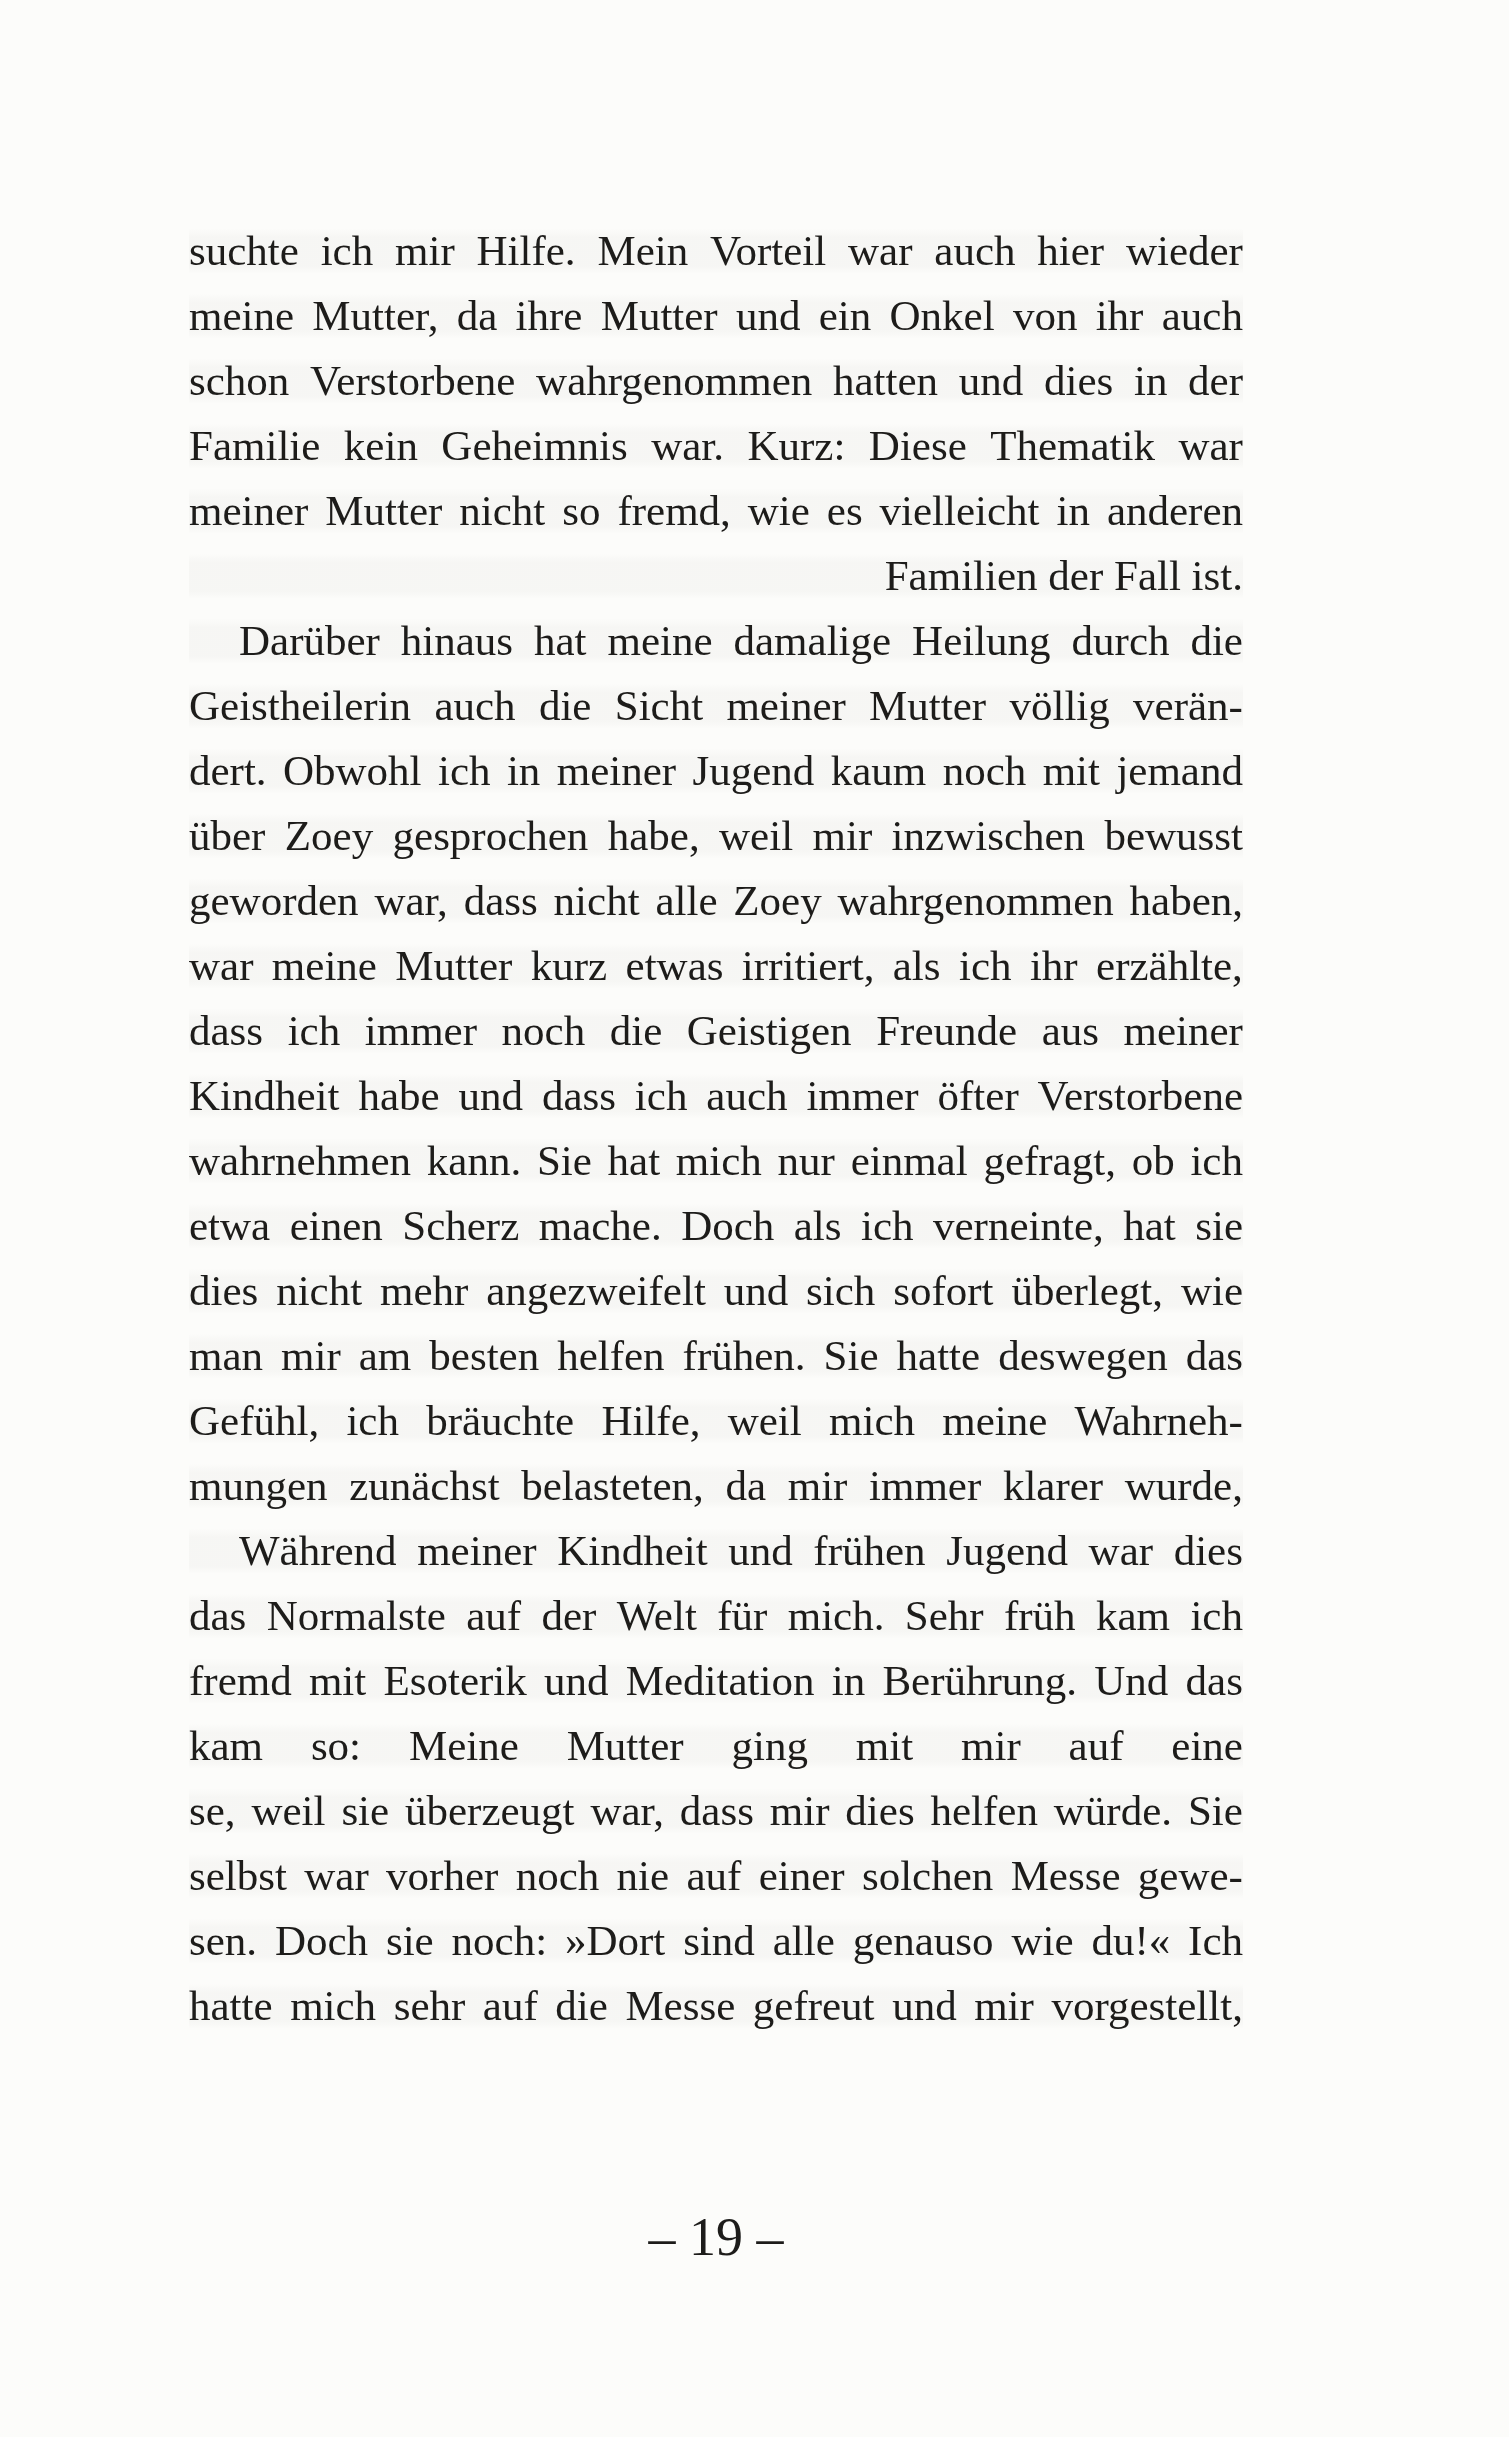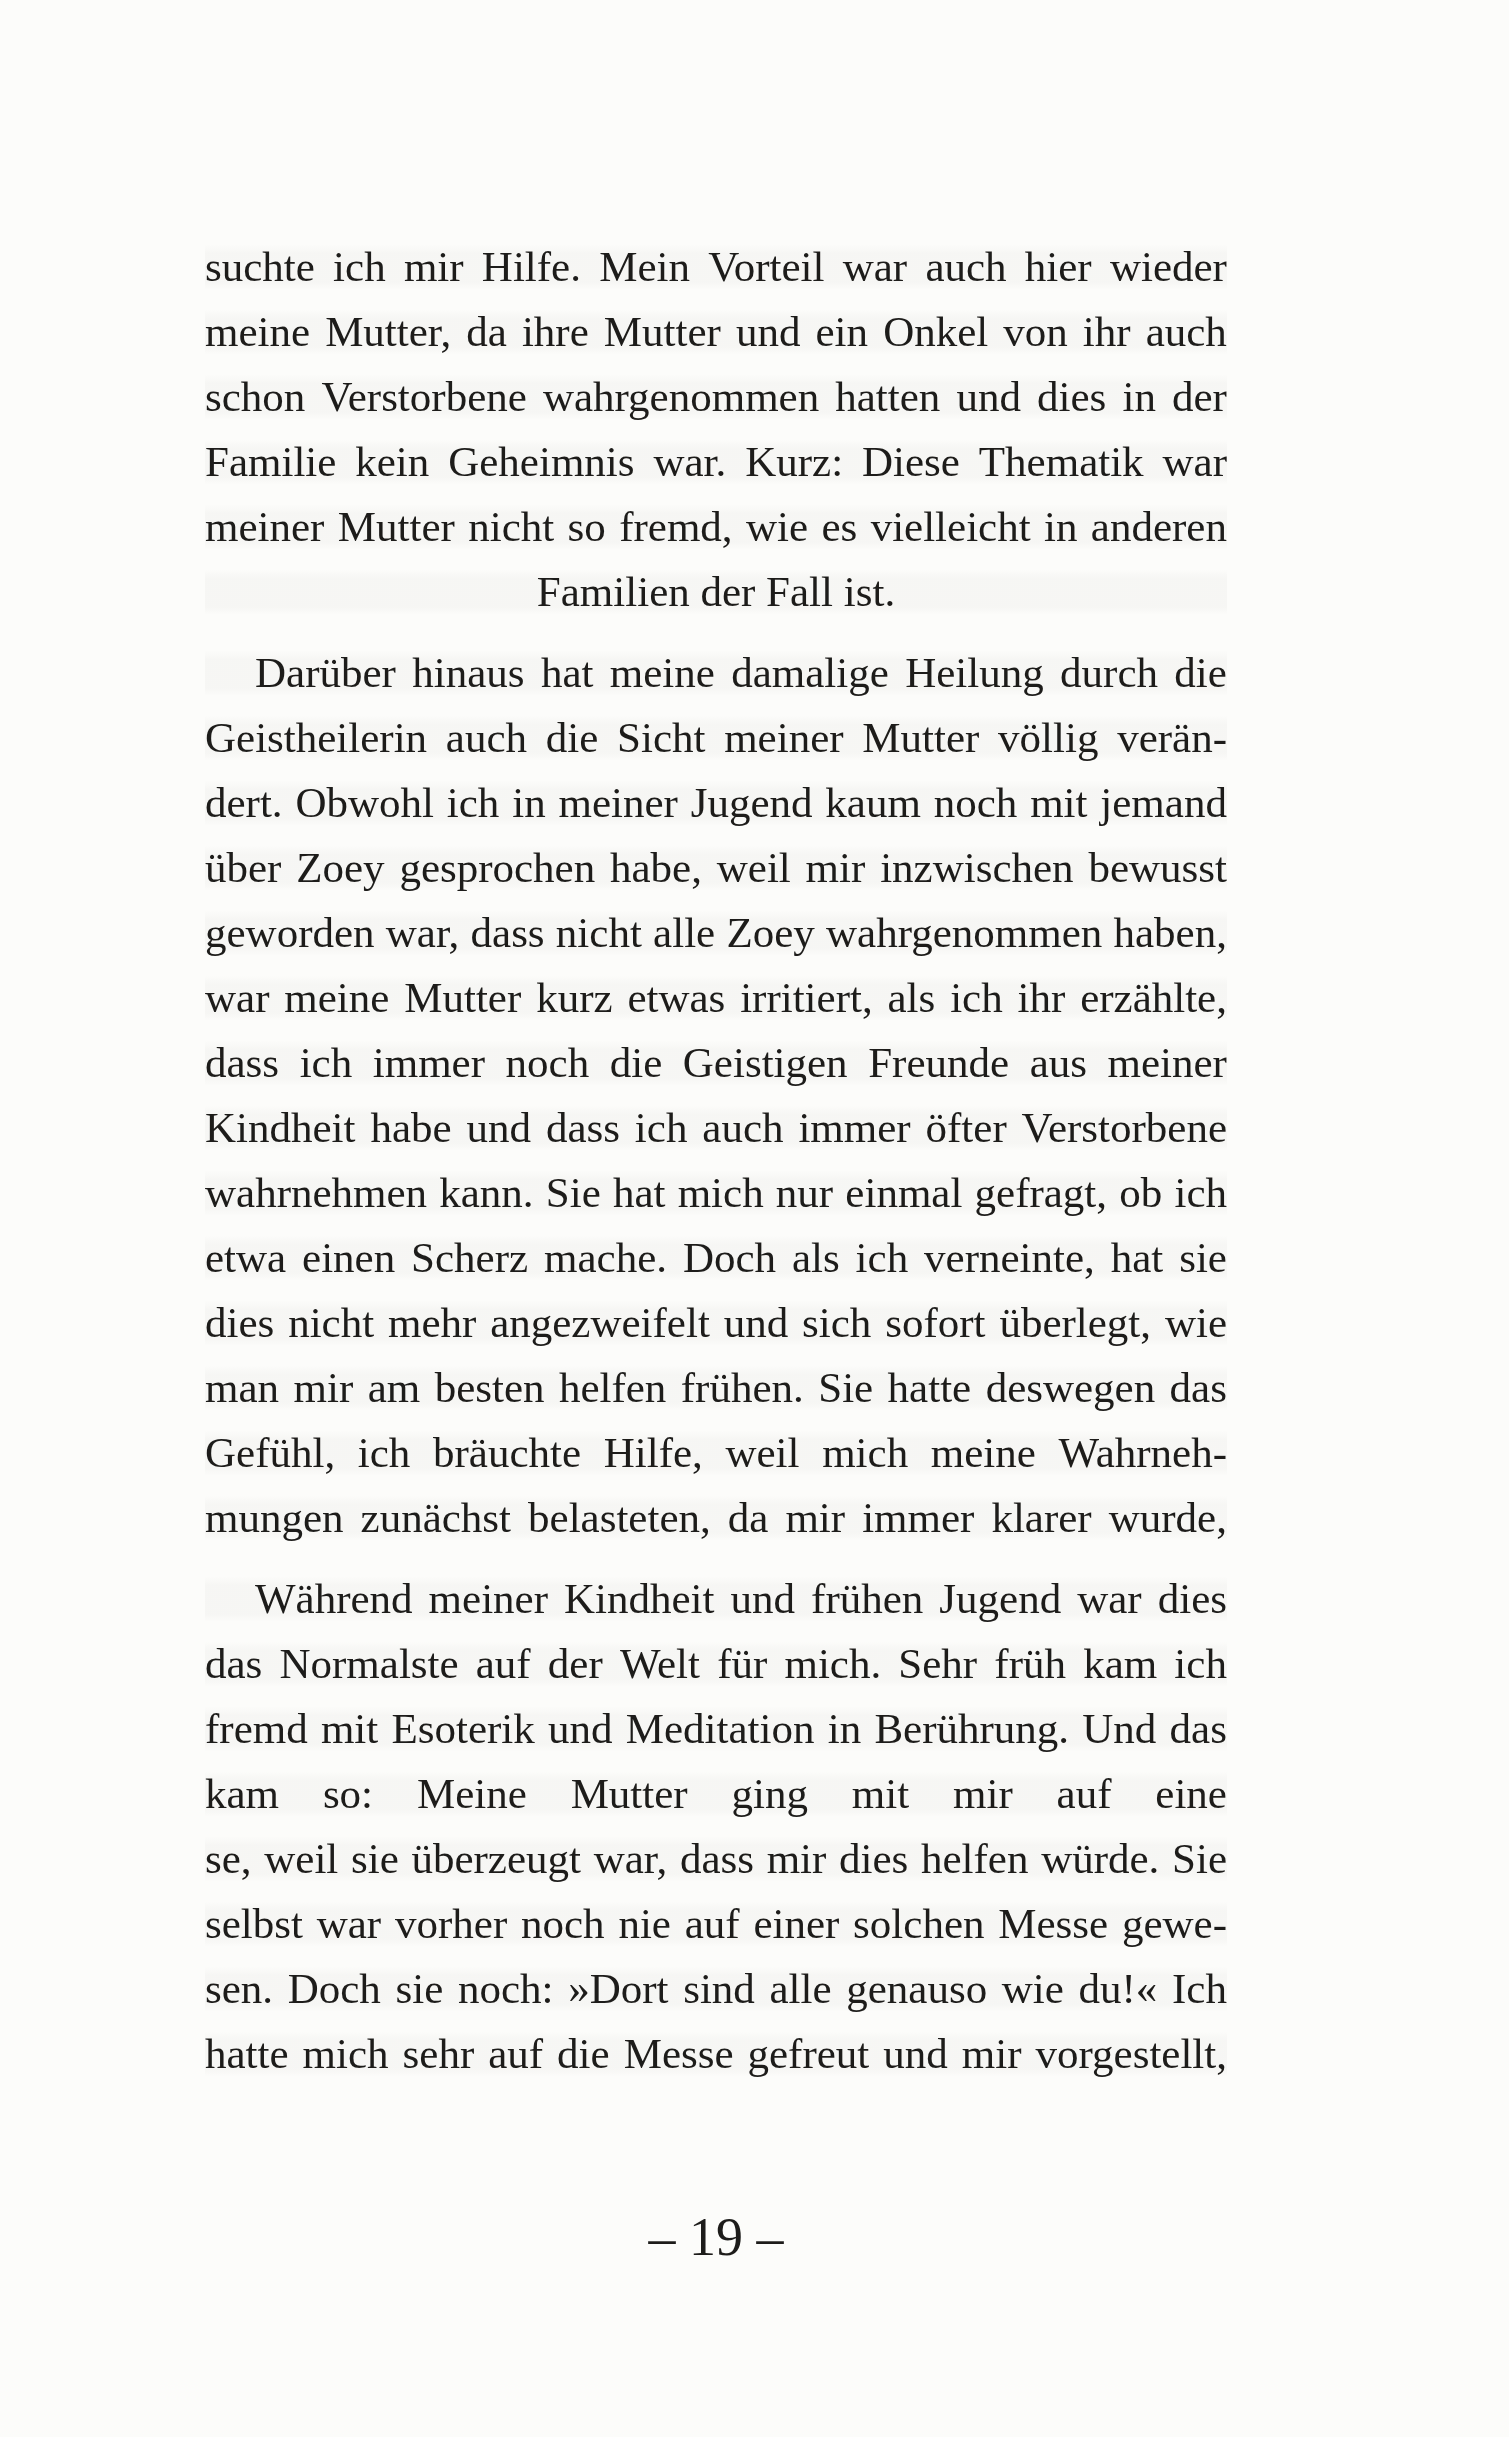--- a/index.html
+++ b/index.html
@@ -20,41 +20,41 @@
     font-family: "Liberation Serif", "DejaVu Serif", serif;
     overflow: hidden;
   }
   .text-block {
     position: absolute;
     left: 189px;
     top: 218px;
     width: 1054px;
   }
   .paragraph {
-    margin: 16px;
+    margin: 0;
   }
   .line {
     height: 65px;
     line-height: 65px;
     font-size: 43px;
     white-space: nowrap;
     
     background: linear-gradient(to bottom,
       rgba(0,0,0,0) 16%,
       rgba(70,68,60,0.030) 30%,
       rgba(70,68,60,0.030) 74%,
       rgba(0,0,0,0) 86%);
   }
   .line.just {
     display: flex;
     justify-content: space-between;
   }
   .line.flush {
     display: block;
-    text-align: center;
+    text-align: right;
   }
   .line.indent {
     padding-left: 50px;
     align-items: center;
   }
   .folio {
     position: absolute;
     left: 189px;
     top: 2205px;
     width: 1054px;

